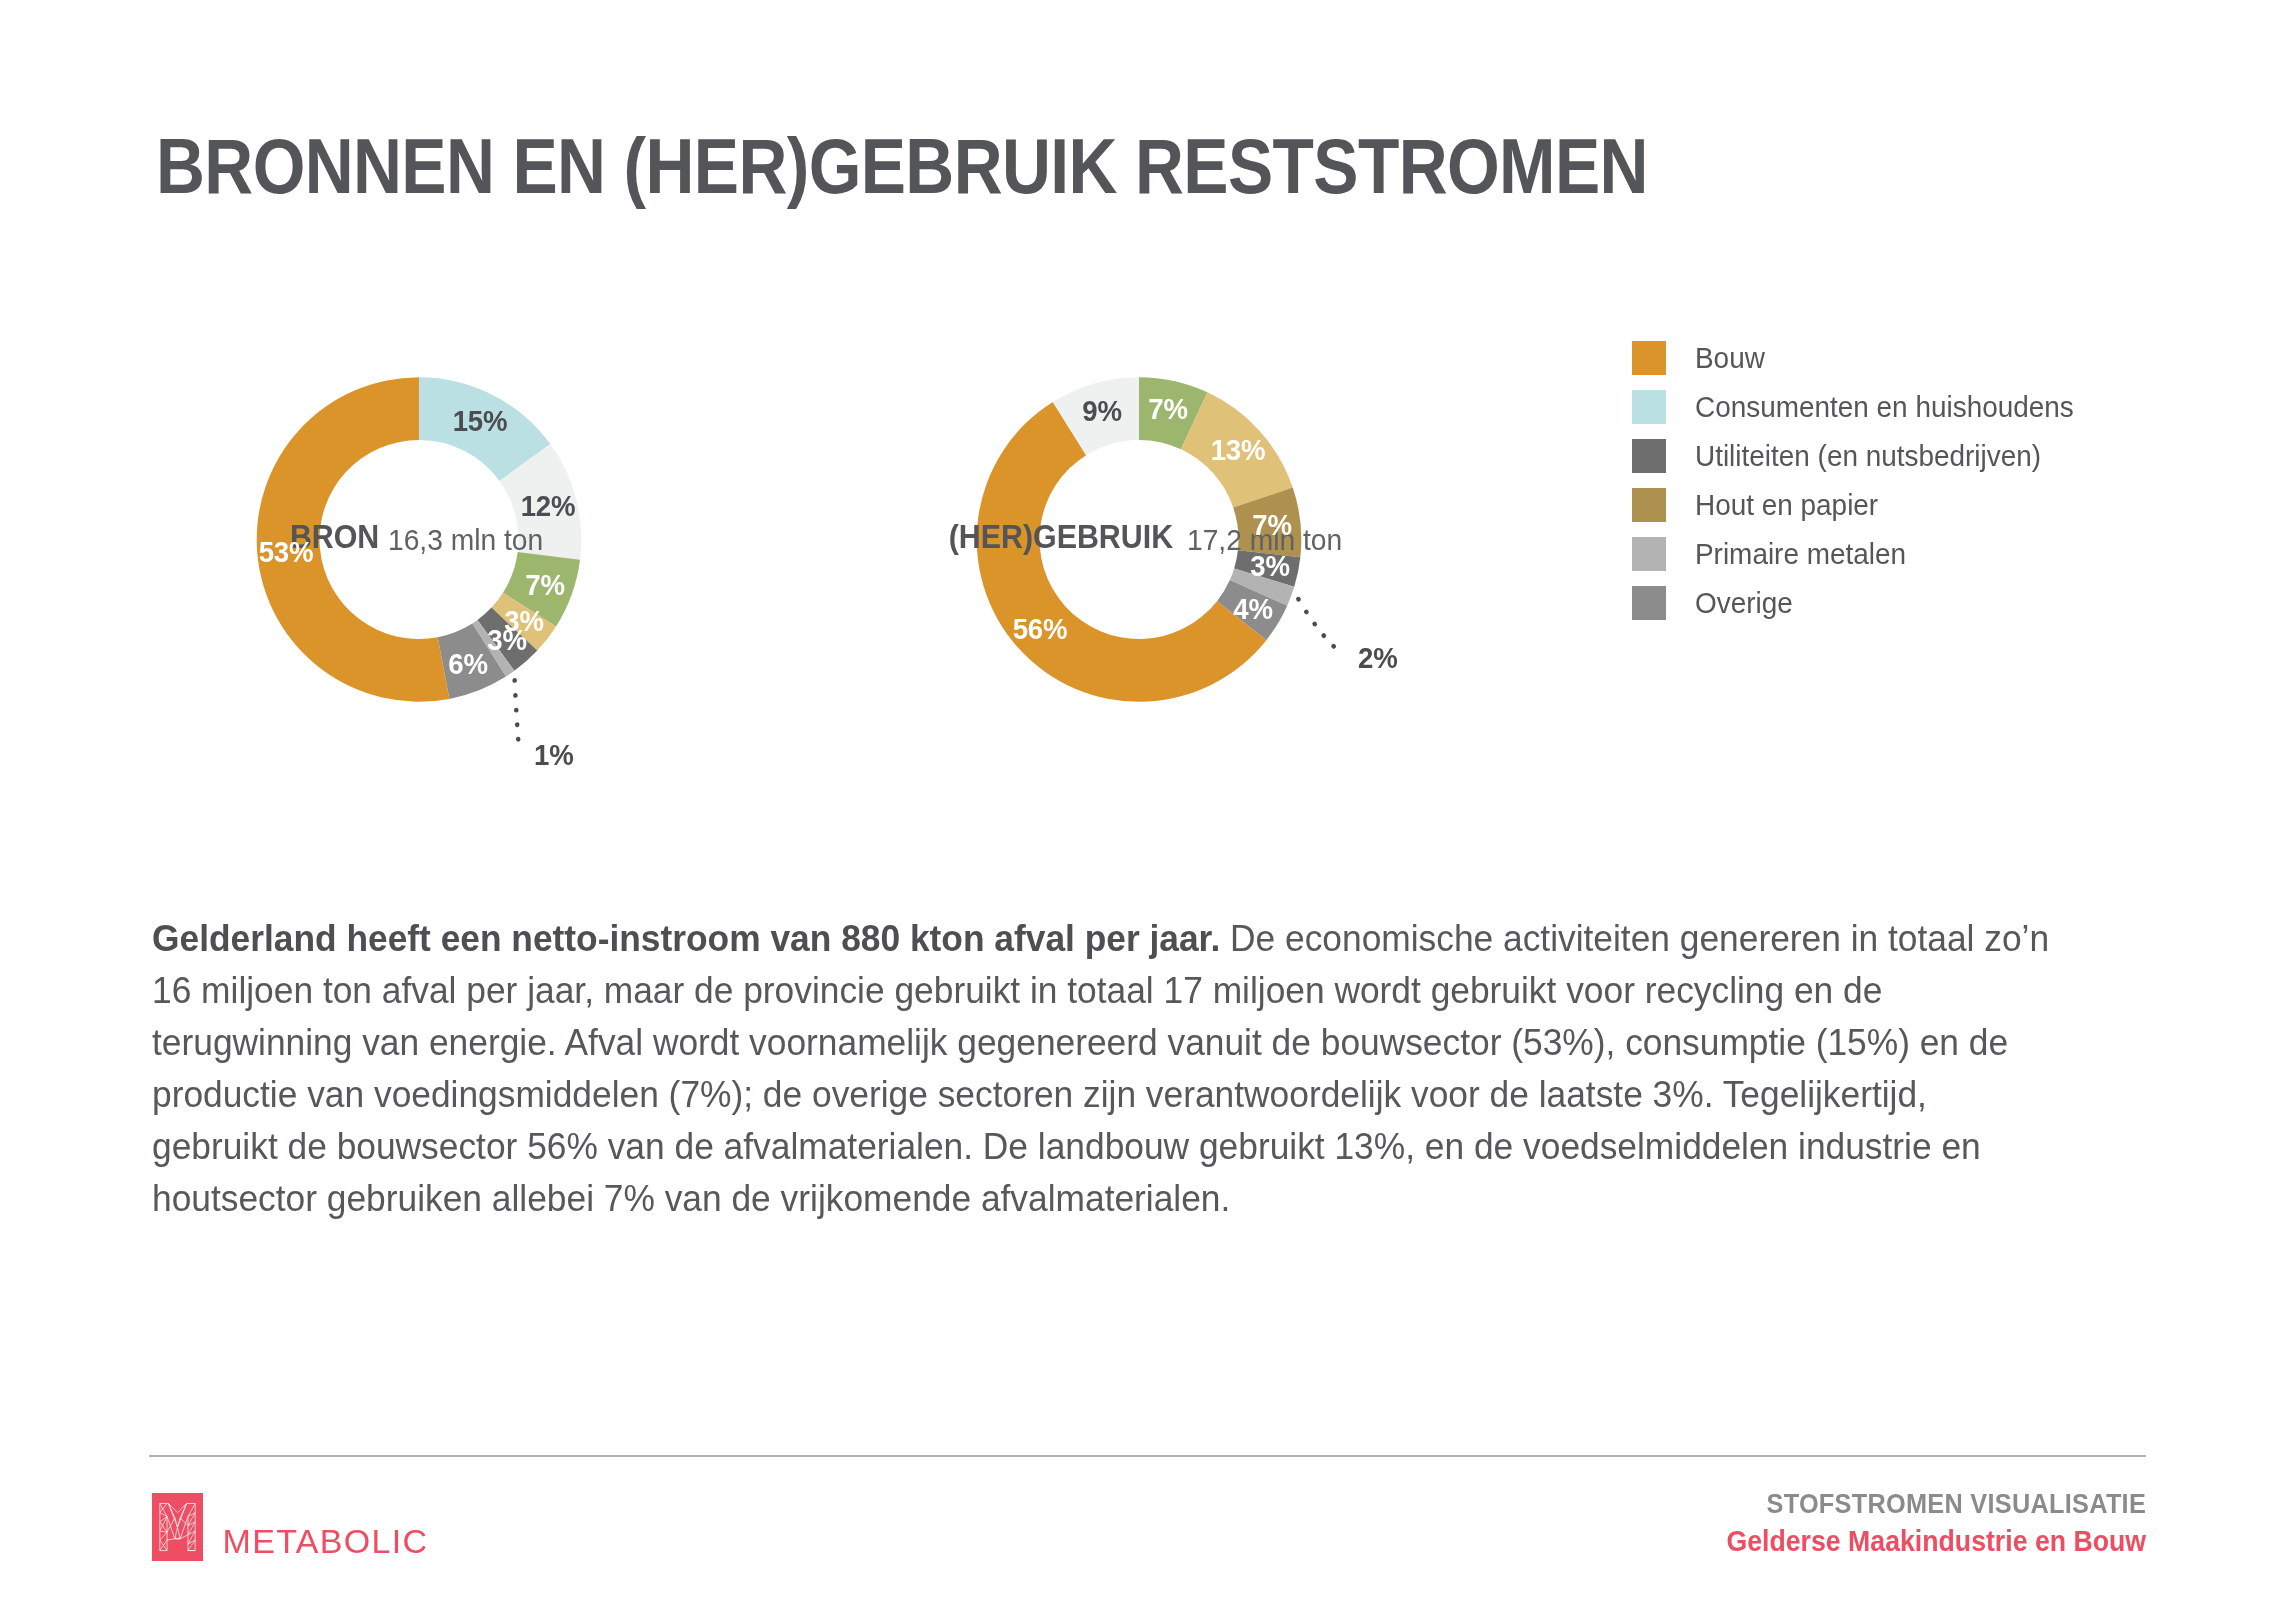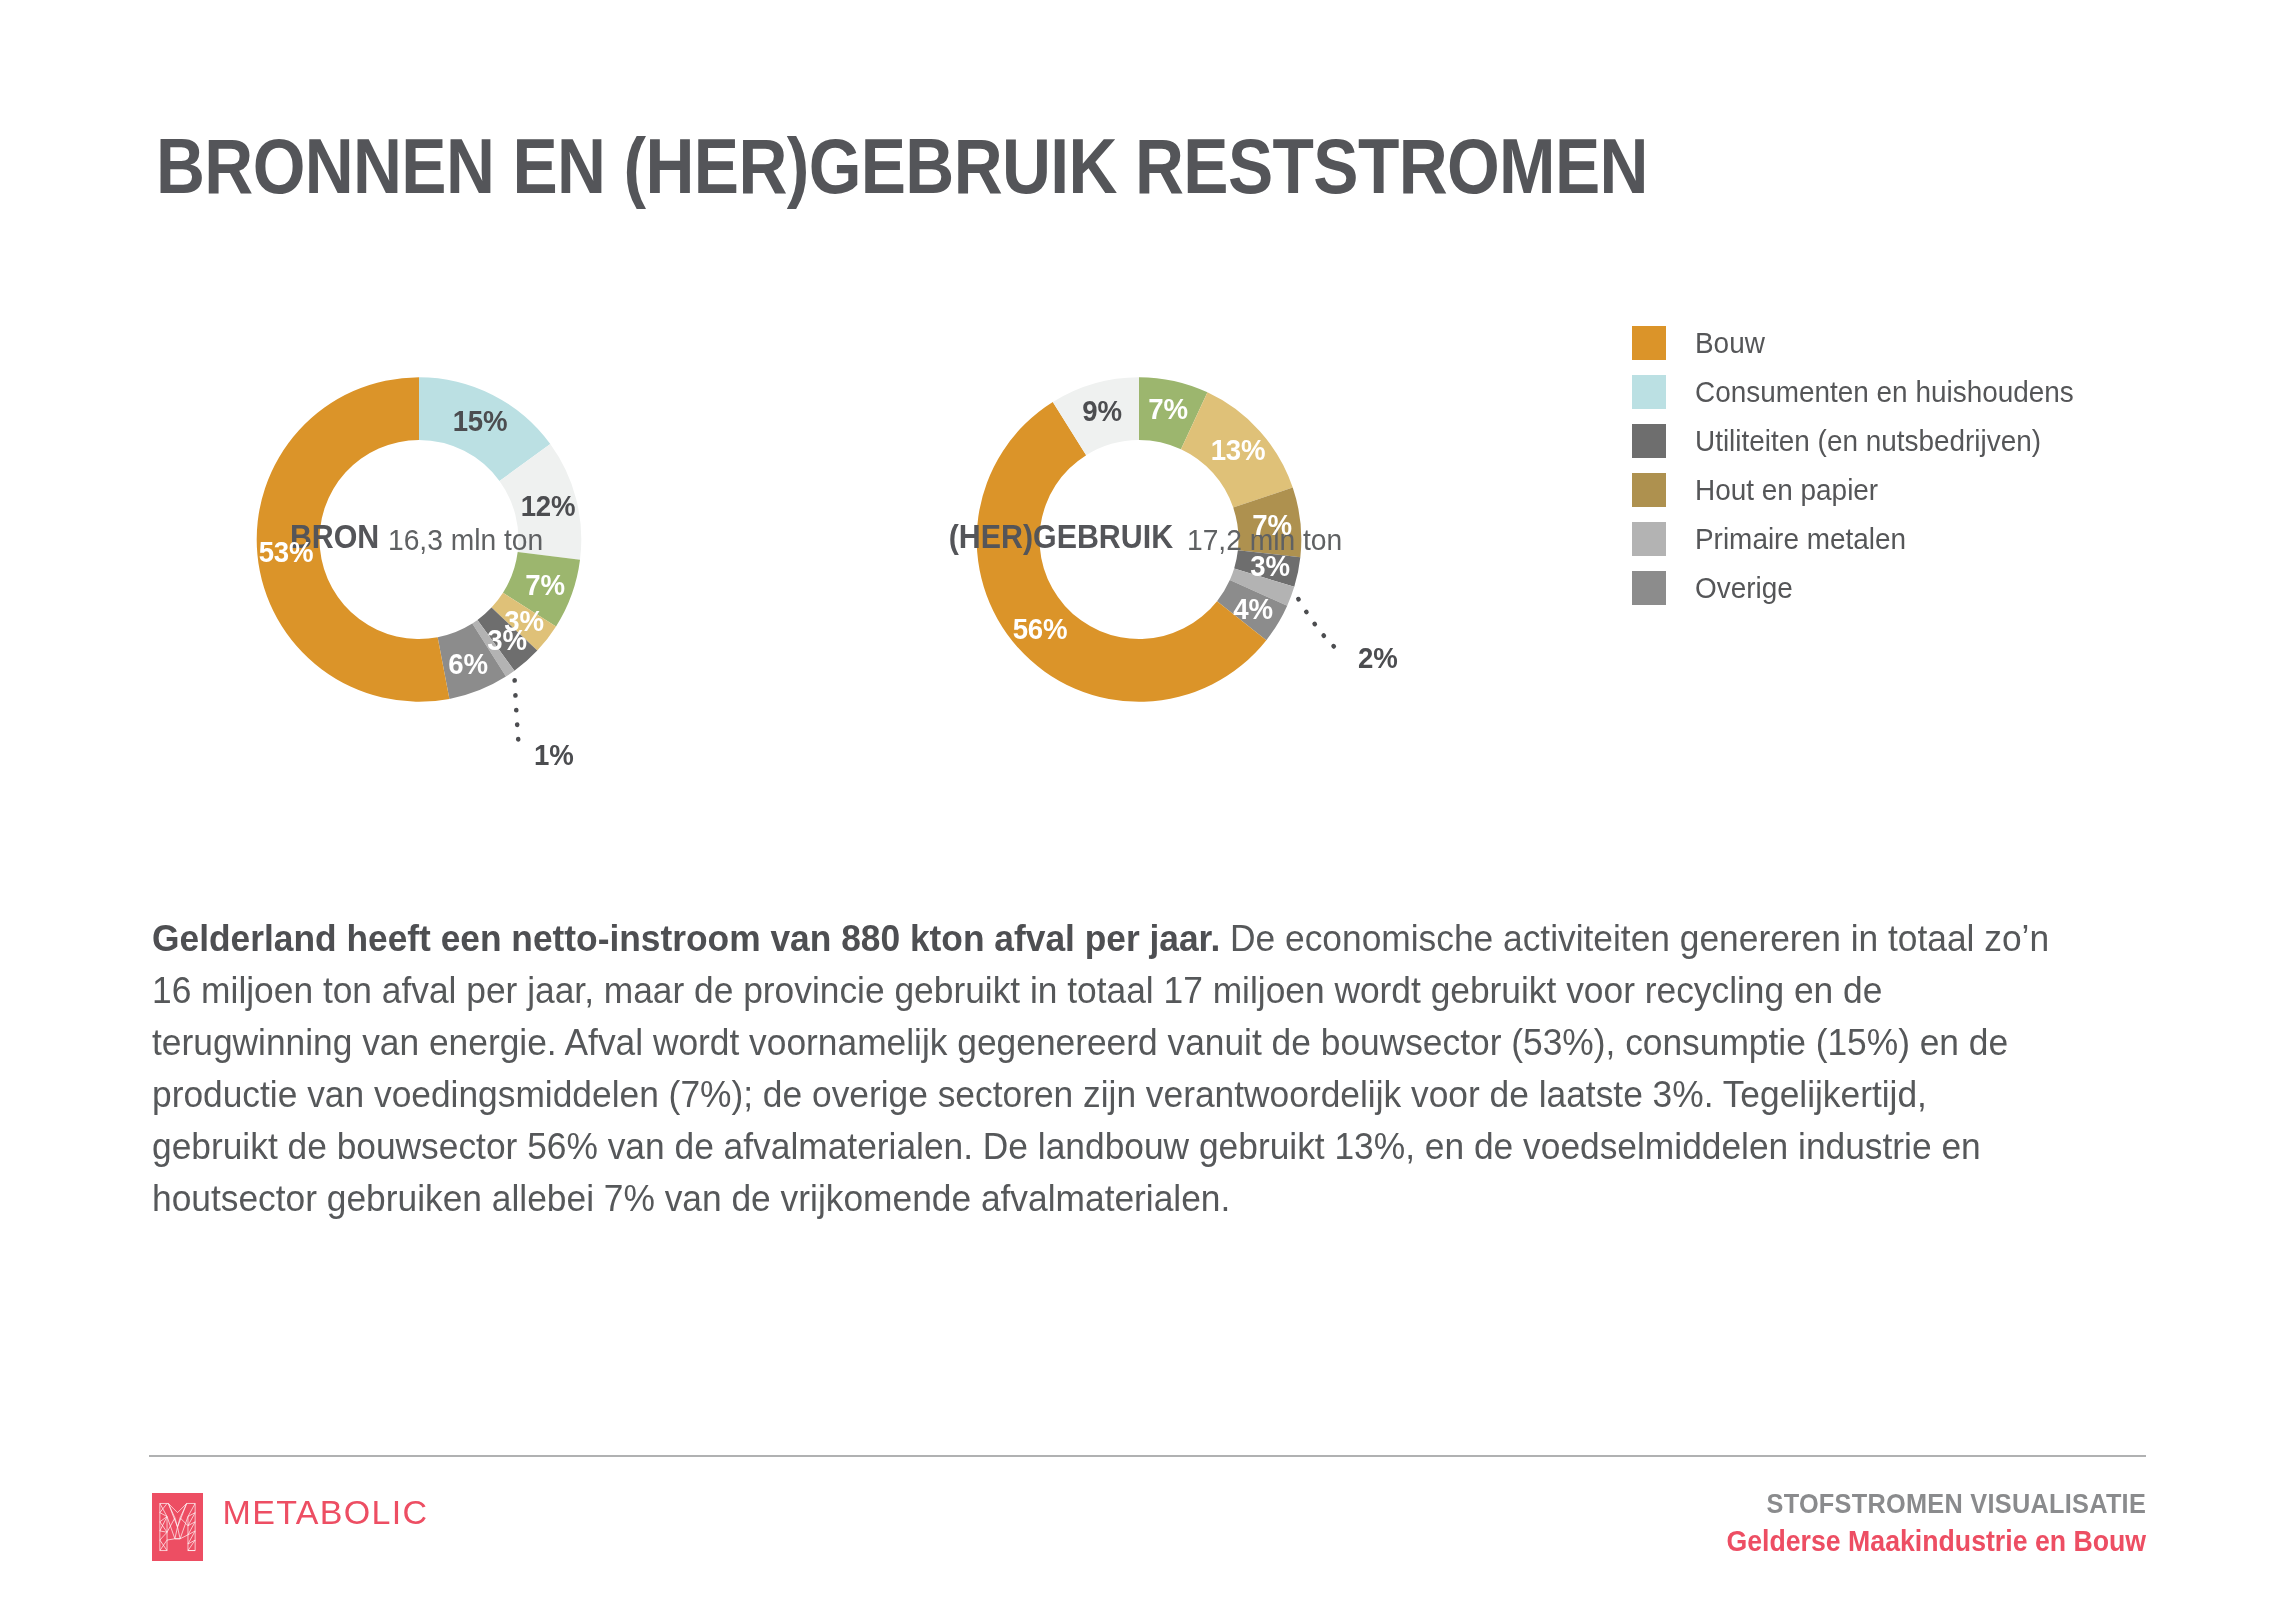--- a/index.html
+++ b/index.html
@@ -103,21 +103,21 @@
   }
 
   
   #legend {
     position: absolute;
     left: 1632px;
     top: 326px;
   }
   .legend-row {
     display: flex;
-    align-items: flex-start;
+    align-items: flex-end;
     height: 49px;
   }
   .legend-swatch {
     width: 34px;
     height: 34px;
     flex: 0 0 34px;
   }
   .legend-label {
     margin-left: 29px;
     font-size: 29.4px;
@@ -153,21 +153,21 @@
     width: 1997px;
     height: 2px;
     background: #b0b1b2;
   }
 
   #footer-brand {
     position: absolute;
     left: 152px;
     top: 1493px;
     display: flex;
-    align-items: flex-start;
+    align-items: flex-end;
   }
   #metabolic-mark {
     width: 51px;
     height: 68px;
     flex: 0 0 51px;
     background: #ED4E63;
     display: block;
   }
   #metabolic-word {
     margin-left: 19.6px;

